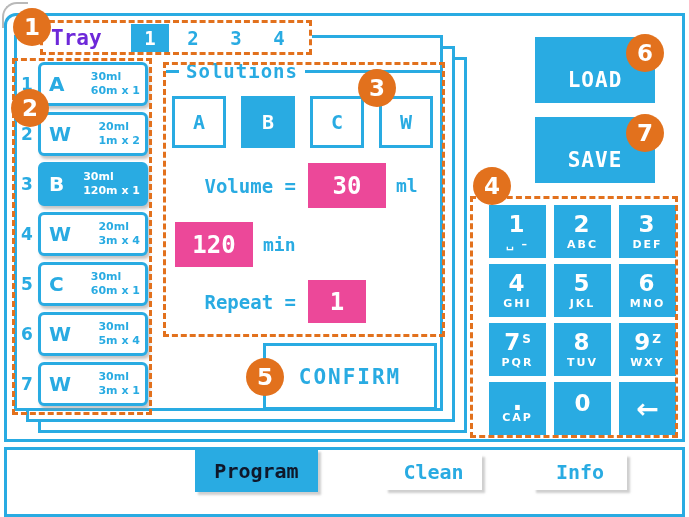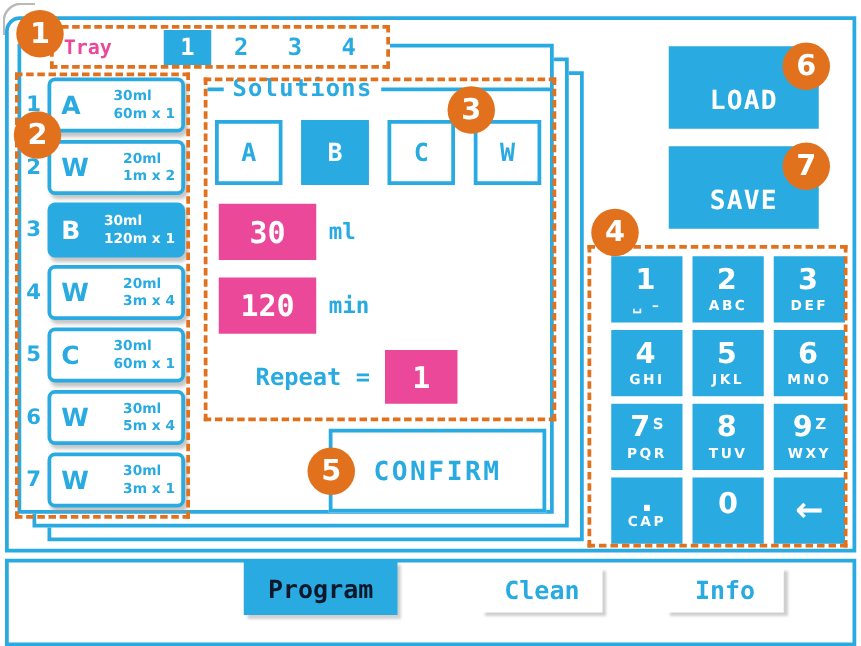--- a/index.html
+++ b/index.html
@@ -19,21 +19,21 @@
 
   
   .page { position:absolute; width:429px; height:376px; border:3px solid #29ABE2; background:#fff; }
   .page-back  { left:38px; top:57px; z-index:1; }
   .page-mid   { left:26px; top:46px; z-index:2; }
   .page-front { left:14px; top:35px; z-index:3; }
 
   
   .tray-box { position:absolute; left:40px; top:20px; width:272px; height:35px;
     background:#fff; border:3px dashed #E2711D; display:flex; align-items:center; z-index:6;}
-  .tray-label { color:#ec4899; font-weight:bold; font-size:16px; margin-left:8px; width:80px; }
+  .tray-label { color:#6d28d9; font-weight:bold; font-size:21px; margin-left:8px; width:80px; }
   .tray-tab { width:38px; height:28px; line-height:28px; text-align:center; color:#29ABE2;
     font-weight:bold; font-size:19px; margin-right:5px; cursor:default;}
   .tray-tab.selected { background:#29ABE2; color:#fff; }
 
   
   .steps-col { position:absolute; left:16px; top:62px; z-index:4; }
   .step-row { display:flex; align-items:center; height:44px; margin-bottom:6px; }
   .step-num { width:22px; text-align:center; color:#29ABE2; font-weight:bold; font-size:17px;
     font-family:"DejaVu Sans", sans-serif; }
   .step-btn { width:110px; height:44px; background:#fff; border:3px solid #29ABE2; border-radius:6px;
@@ -213,20 +213,21 @@
     <span class="leg-line long"></span>
   </div>
   <div class="sol-options">
     <div class="sol-opt">A</div>
     <div class="sol-opt selected">B</div>
     <div class="sol-opt">C</div>
     <div class="sol-opt">W</div>
   </div>
 
   <div class="field" id="field-volume">
+    <span class="field-label">Volume =</span>
     <span class="field-value">30</span>
     <span class="field-unit">ml</span>
   </div>
   <div class="field" id="field-time">
     <span class="field-value">120</span>
     <span class="field-unit">min</span>
   </div>
   <div class="field" id="field-repeat">
     <span class="field-label">Repeat =</span>
     <span class="field-value">1</span>

